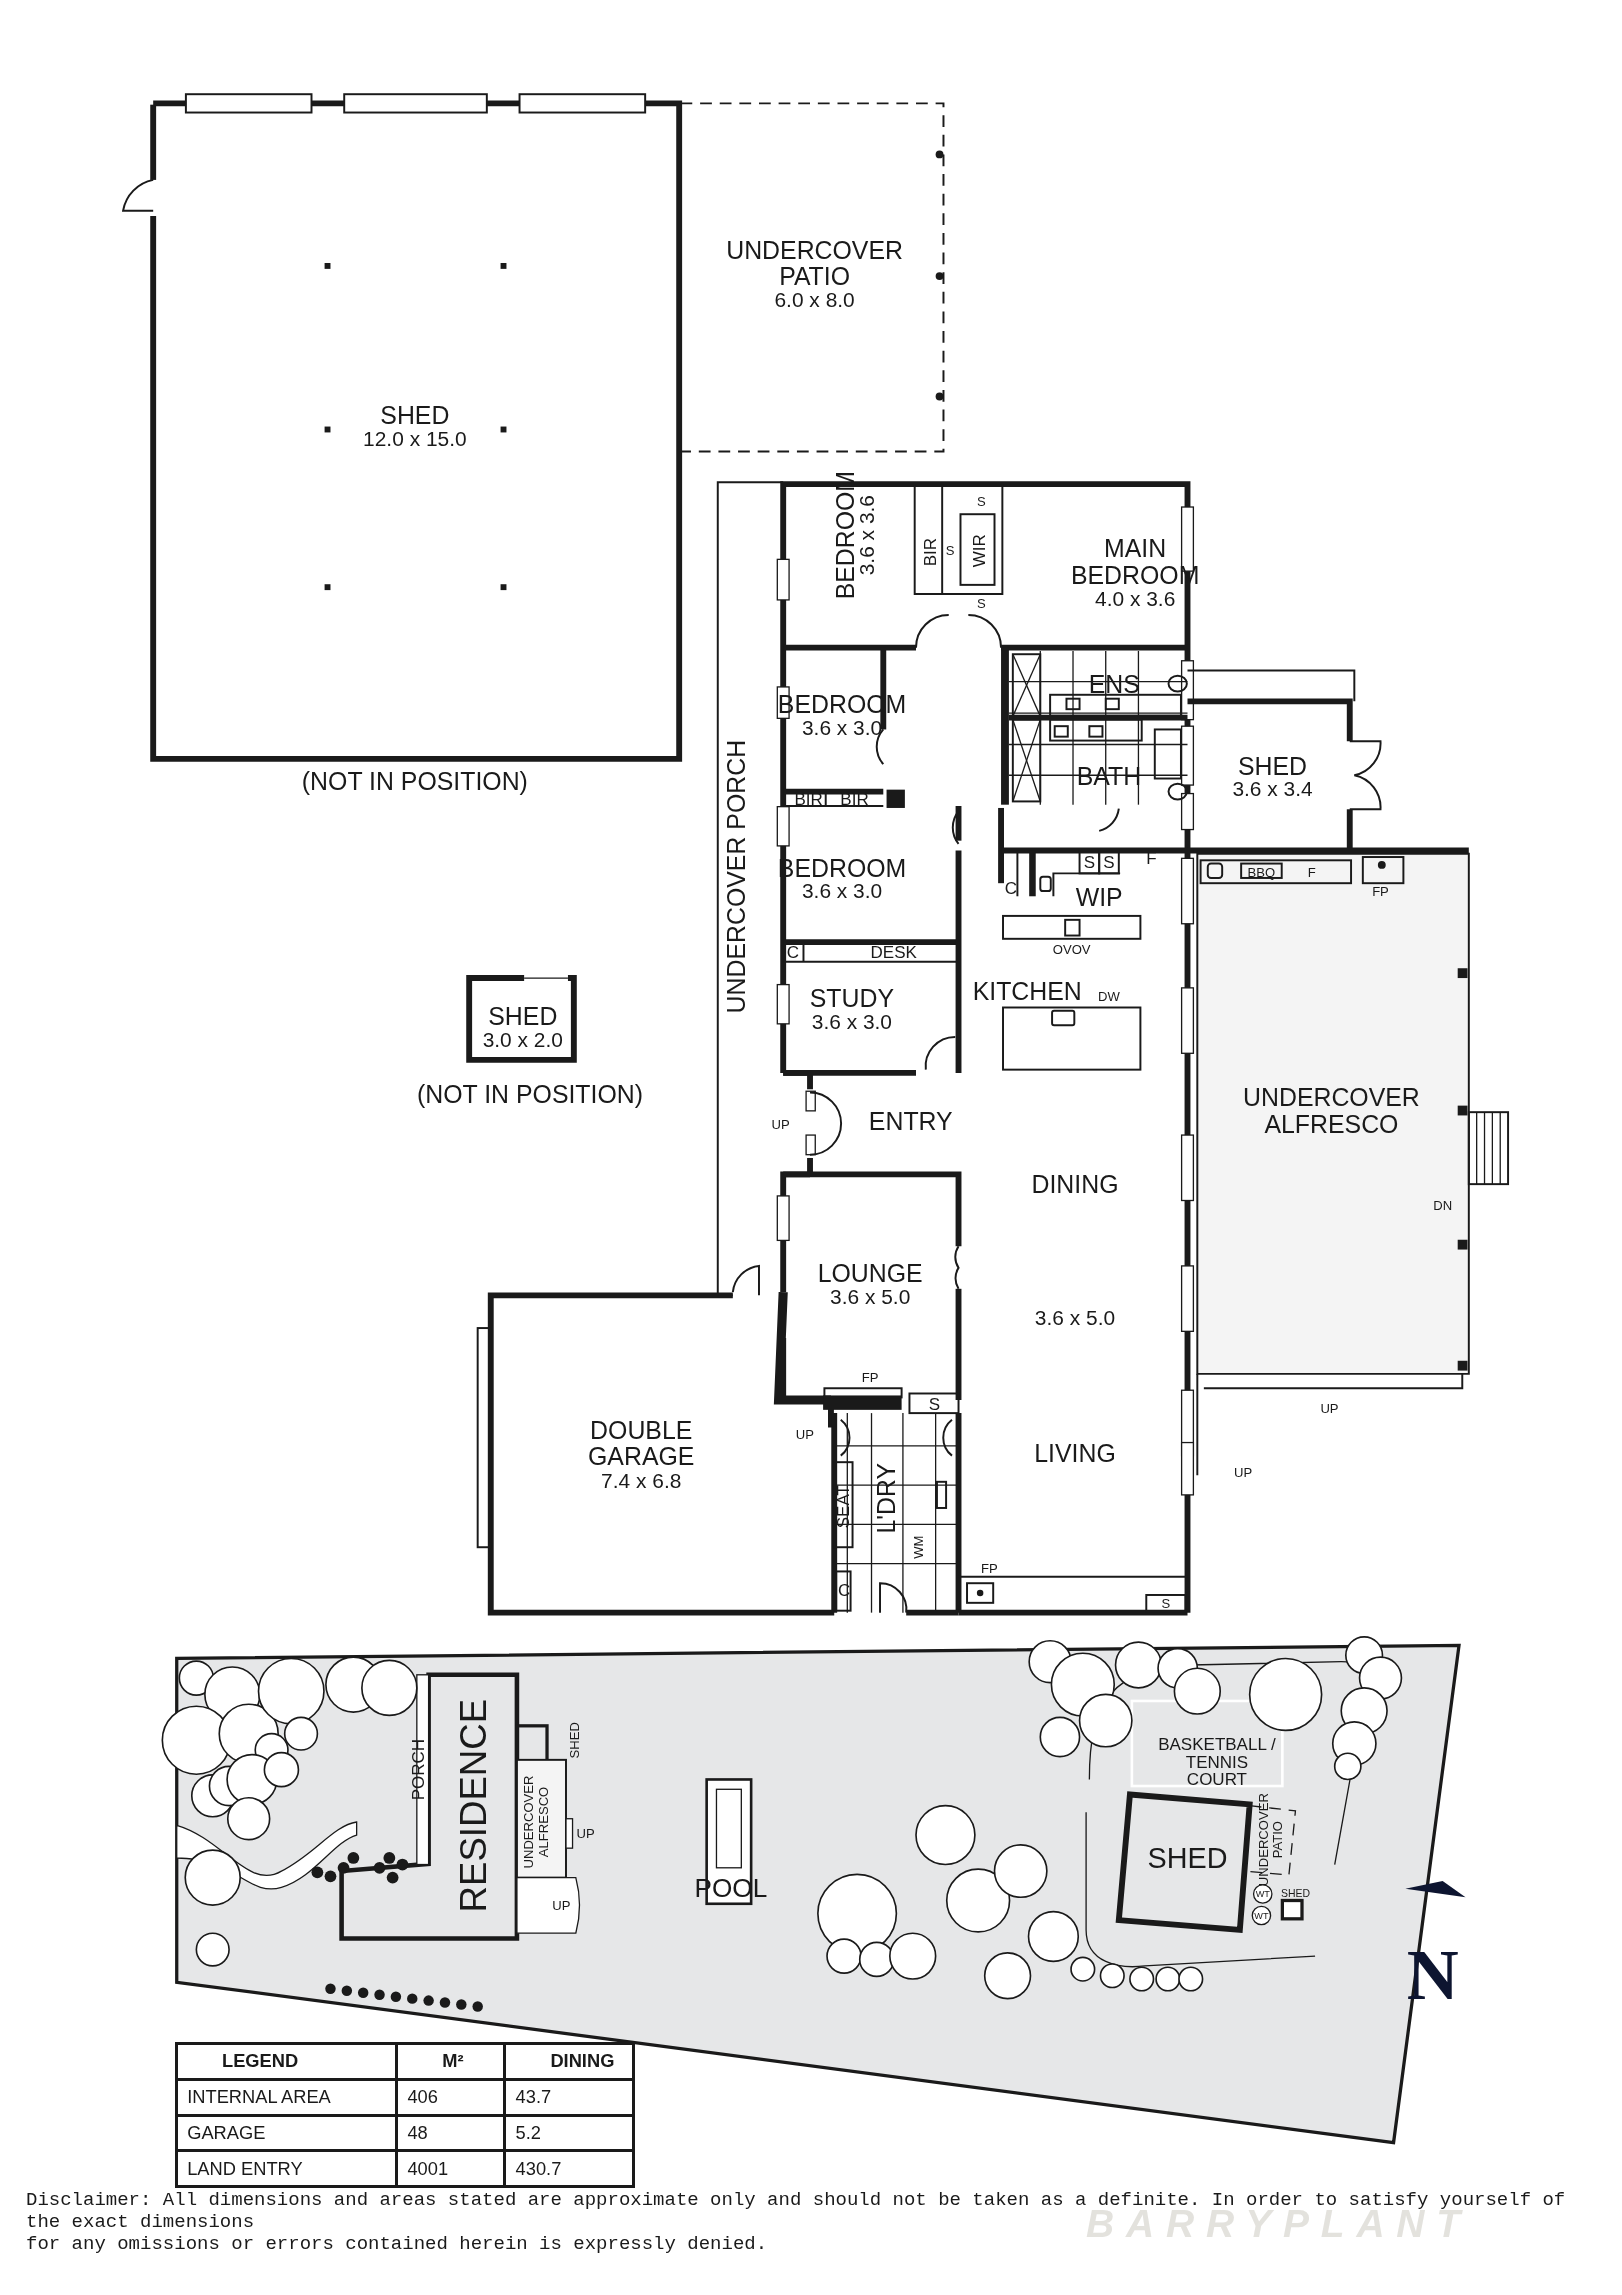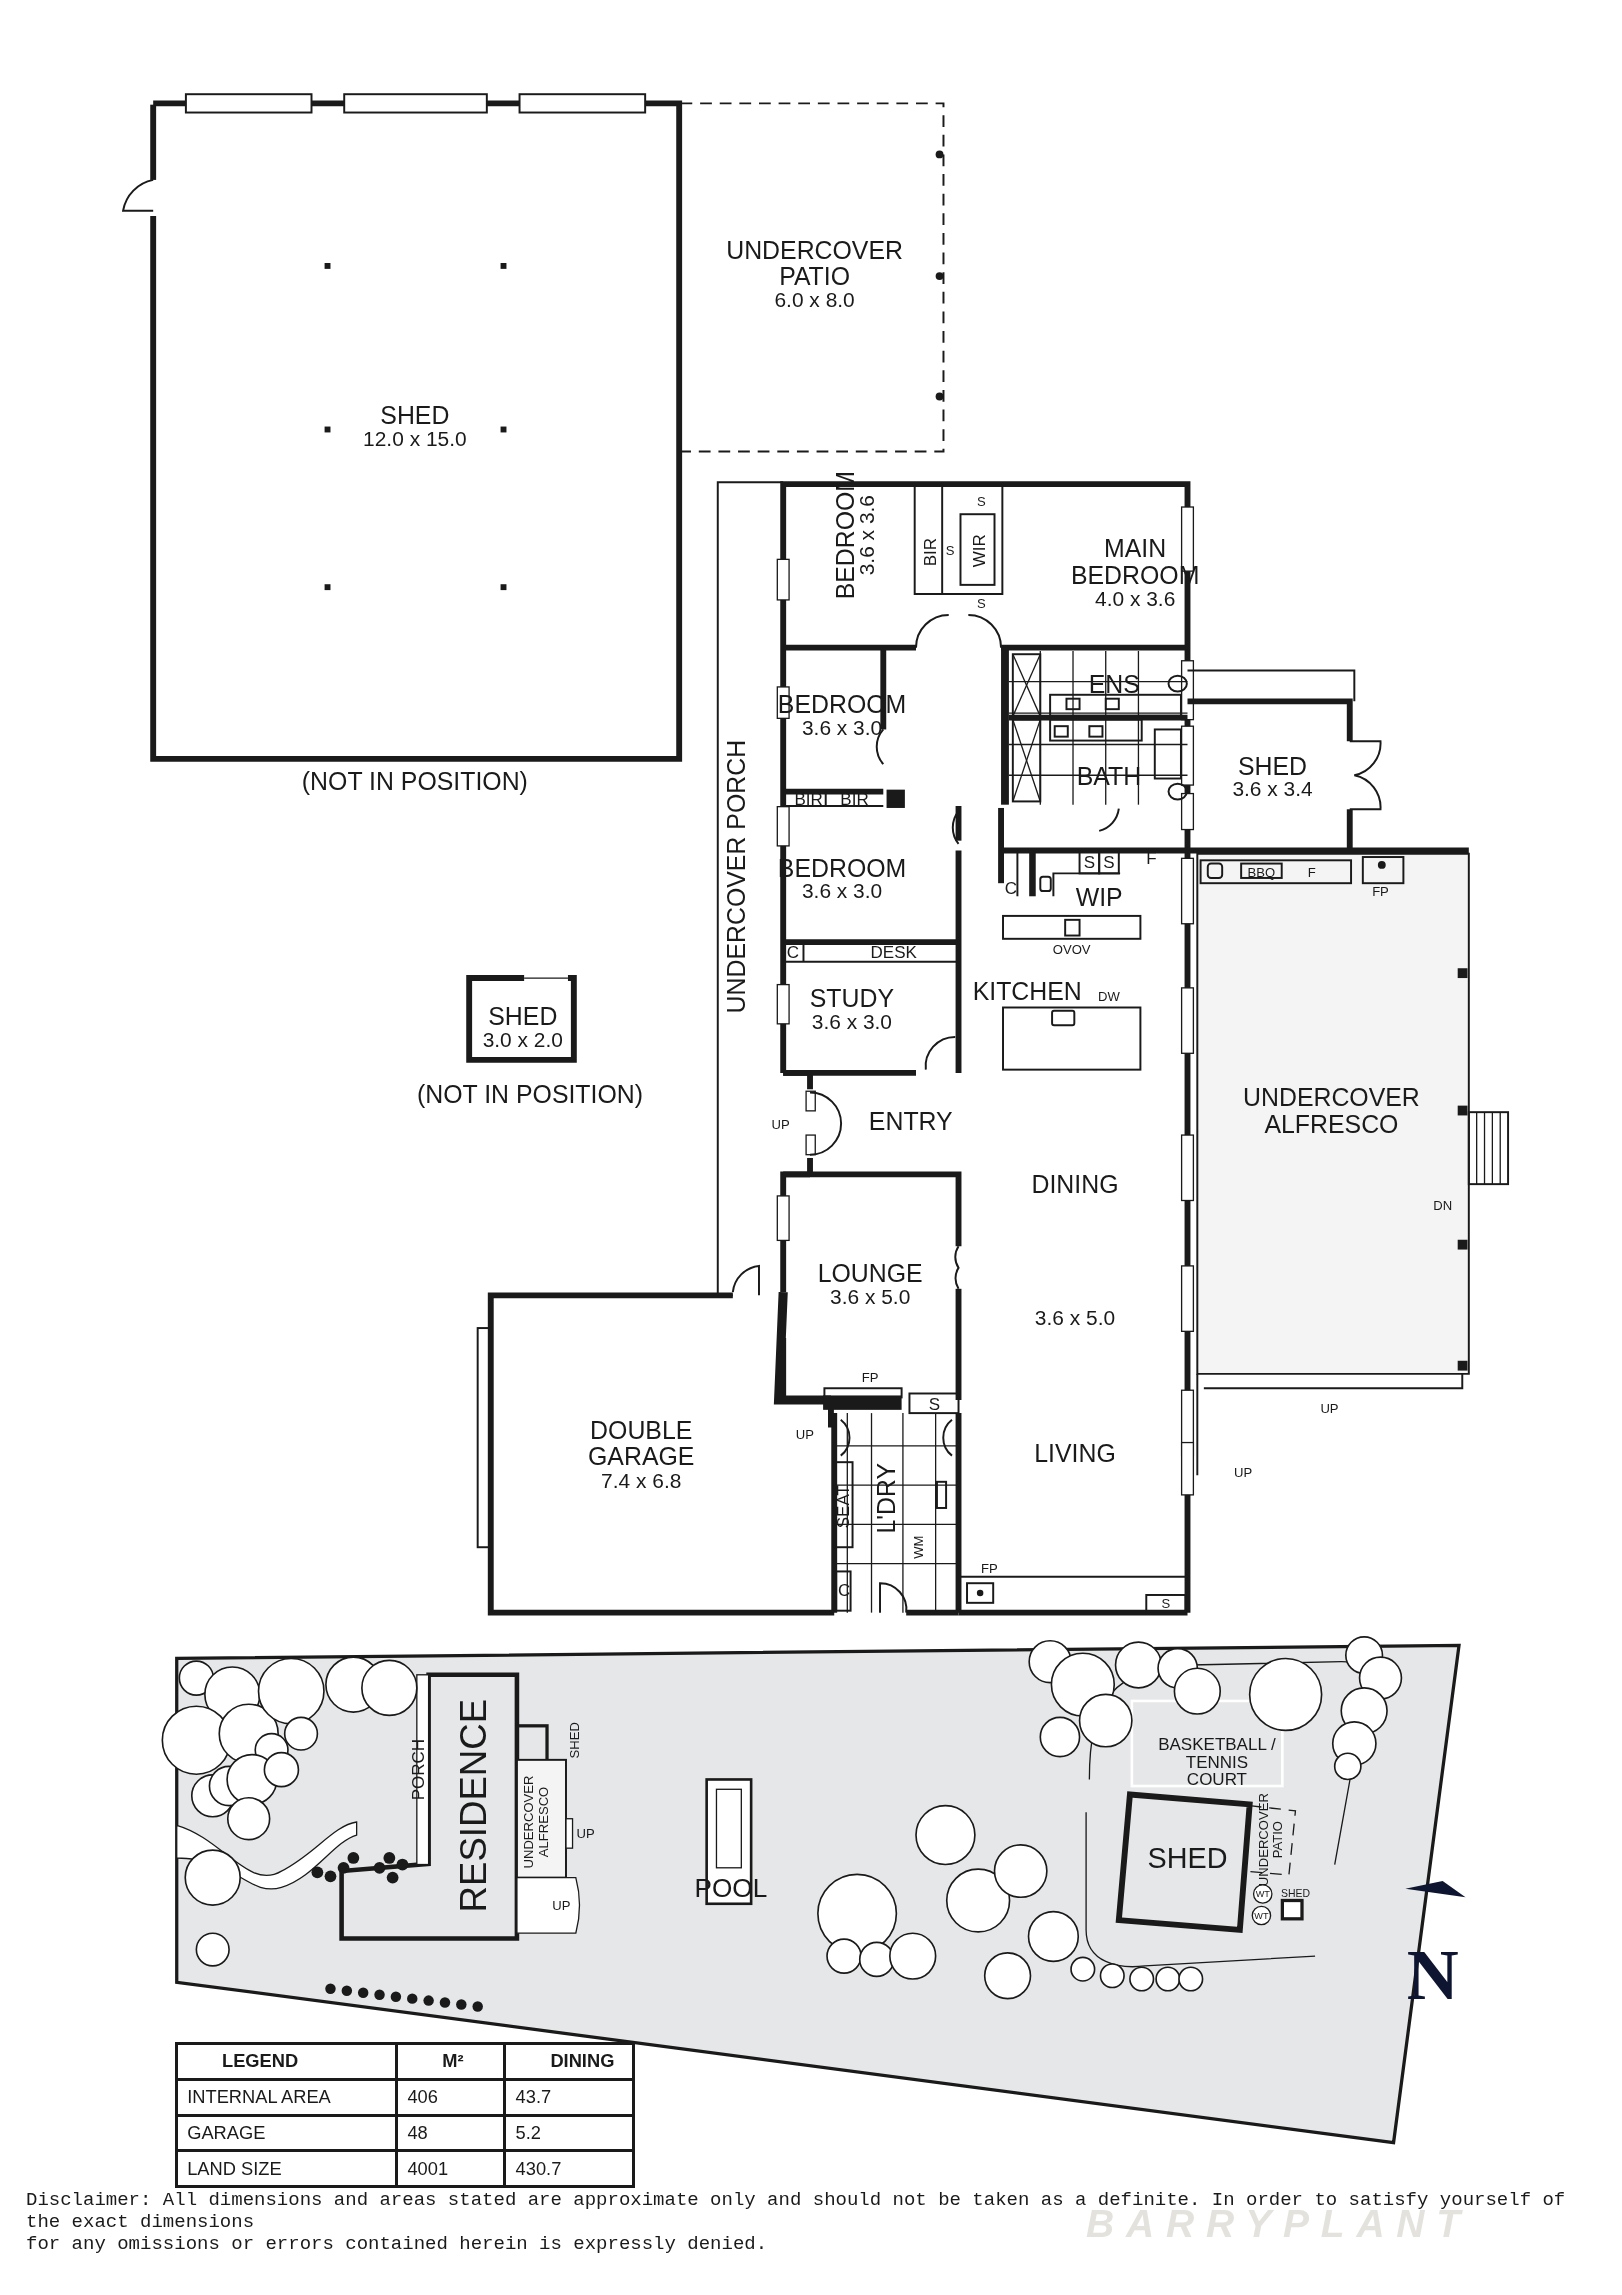--- a/index.html
+++ b/index.html
@@ -430,21 +430,21 @@
     <td>INTERNAL AREA</td>
     <td class="c">406</td>
     <td class="c">43.7</td>
   </tr>
   <tr>
     <td>GARAGE</td>
     <td class="c">48</td>
     <td class="c">5.2</td>
   </tr>
   <tr>
-    <td>LAND SIZE</td>
+    <td>LAND ENTRY</td>
     <td class="c">4001</td>
     <td class="c">430.7</td>
   </tr>
 </tbody>
   </table>
 
 <div class="watermark">BARRYPLANT</div>
 
 <div class="disclaimer">
   <div>Disclaimer: All dimensions and areas stated are approximate only and should not be taken as a definite. In order to satisfy yourself of the exact dimensions</div>

